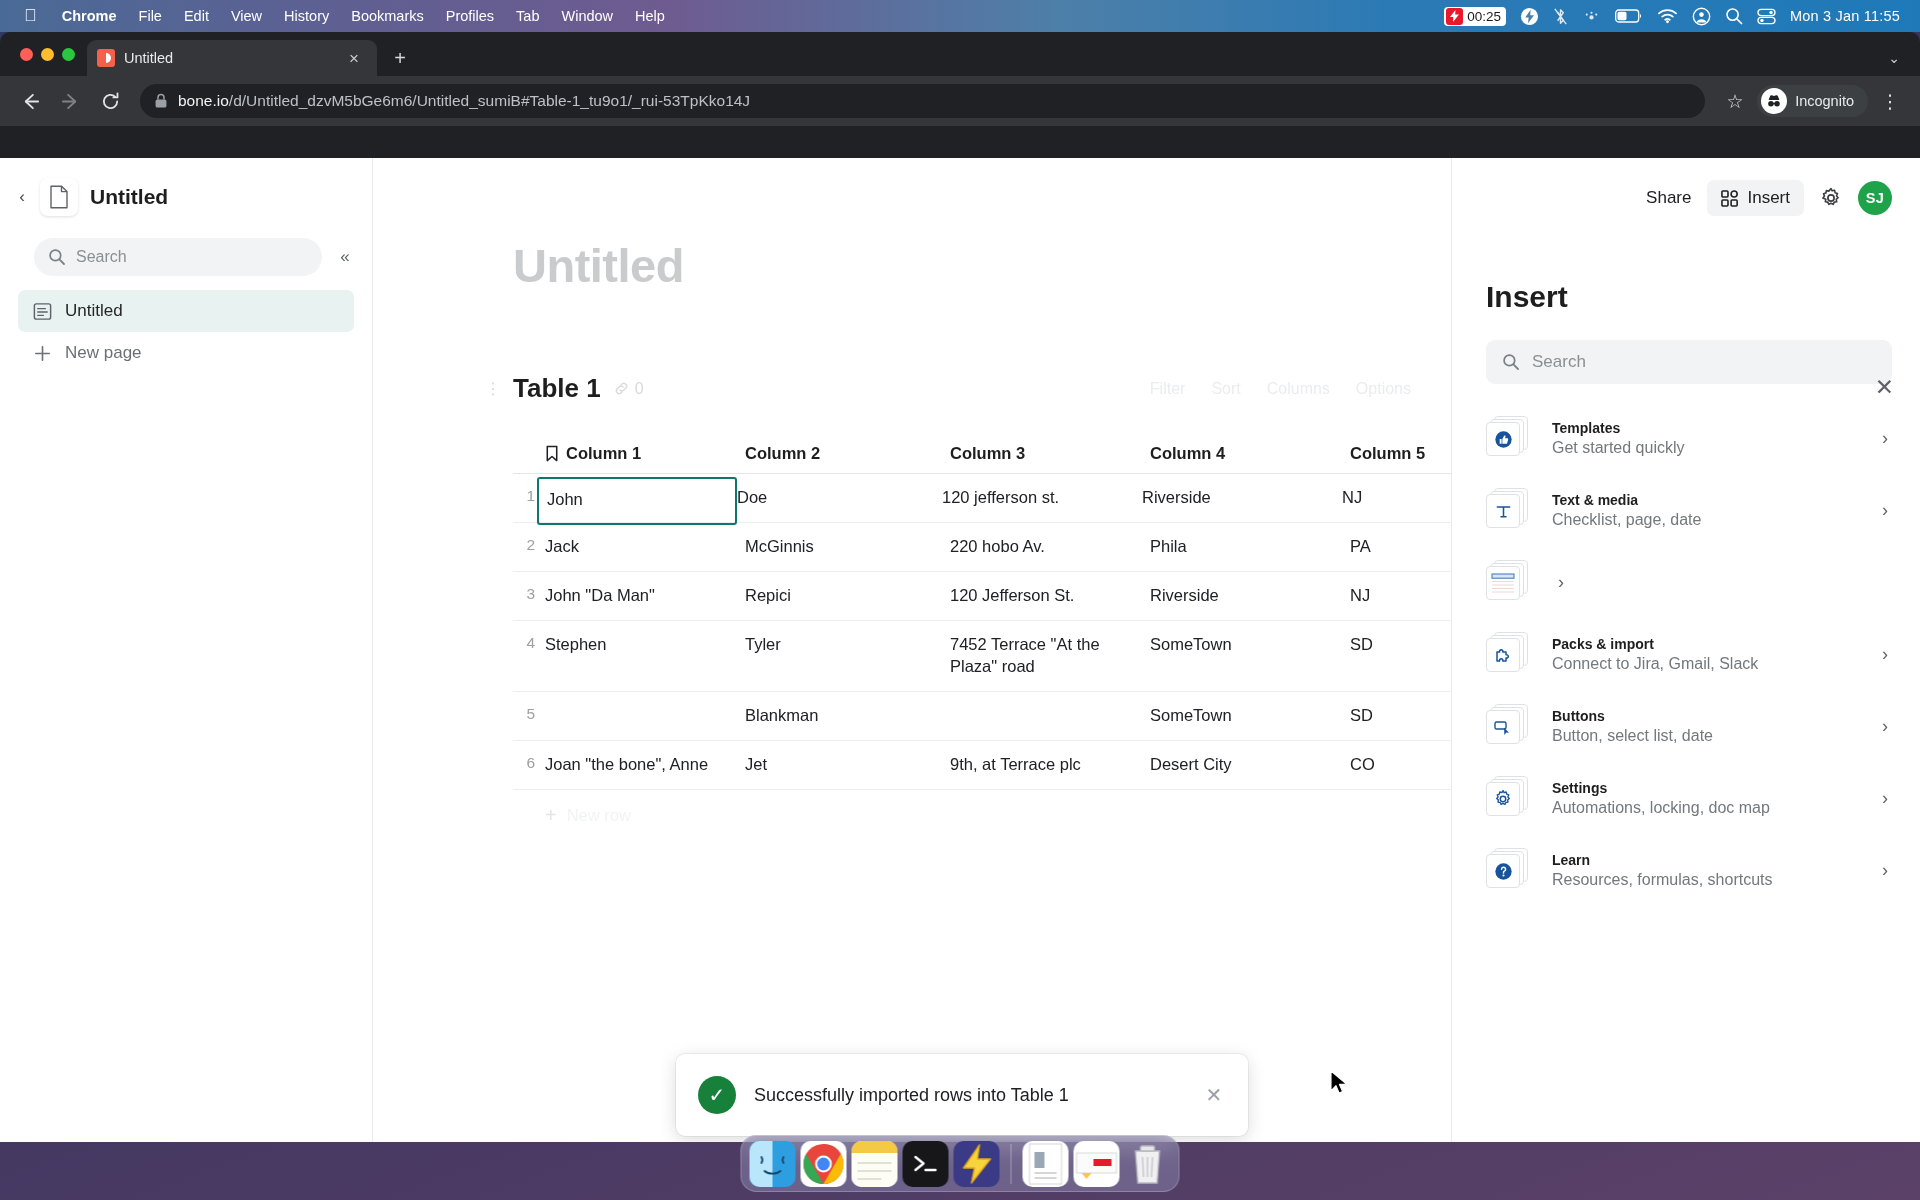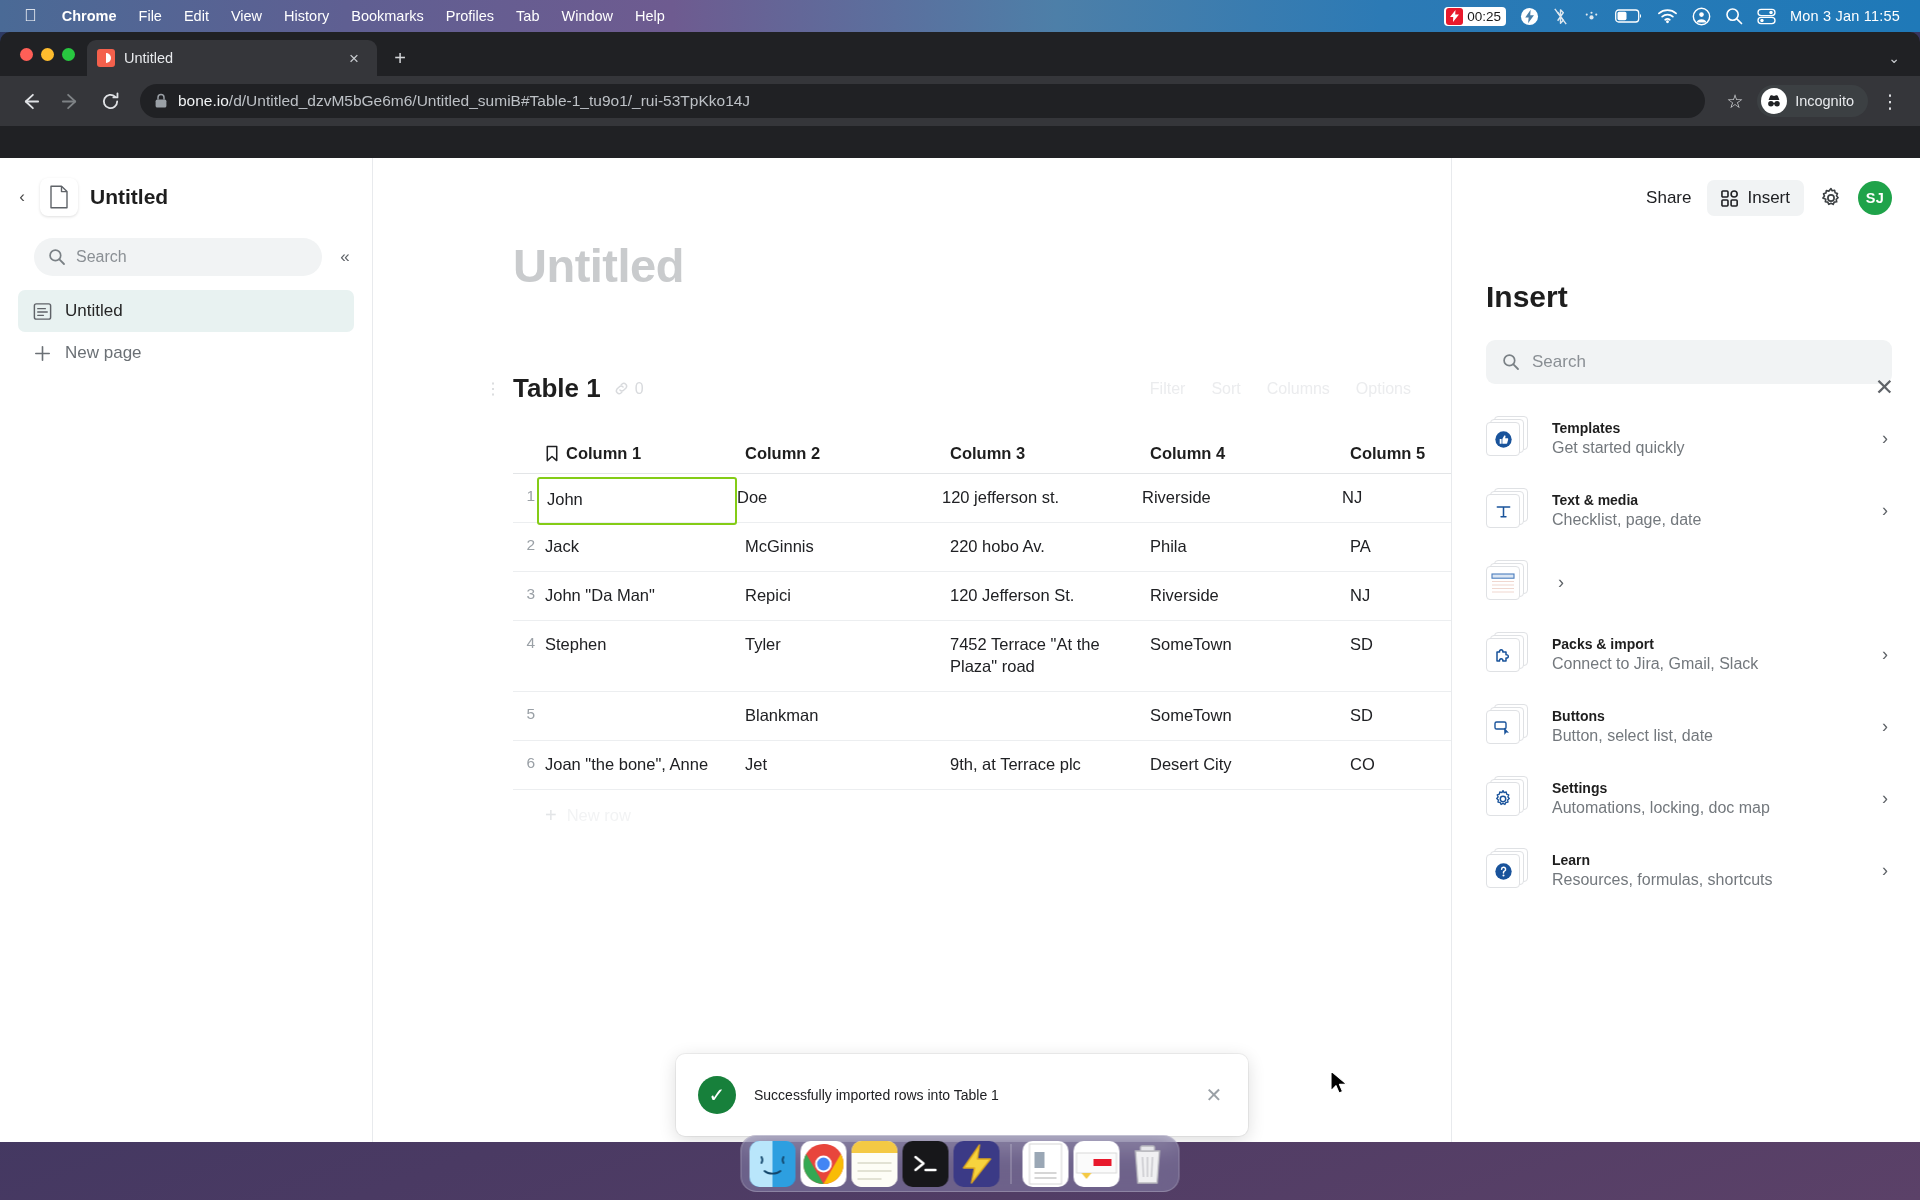--- a/index.html
+++ b/index.html
@@ -194,21 +194,21 @@
   .c4 { width: 200px; flex: 0 0 200px; }
   .c5 { width: 118px; flex: 0 0 118px; }
   .grid-header .c1 { display: flex; align-items: center; gap: 7px; }
   .grid-row {
     display: flex; border-bottom: 1px solid #eceef0;
     font-size: 16.5px; color: #202124; min-height: 49px;
     align-items: flex-start; padding-top: 13px;
   }
   .grid-row .cell { padding-right: 16px; line-height: 1.32; padding-bottom: 13px; }
   .cell-selected {
-    border: 2px solid #84cc16; border-radius: 3px;
+    border: 2px solid #0f766e; border-radius: 3px;
     margin: -10px 0 -10px -8px; padding: 10px 0 10px 8px !important;
     width: 200px; min-height: 48px;
   }
   .new-row {
     display: flex; align-items: center; gap: 10px; padding: 14px 0 0 32px;
     color: #f2f3f4; font-size: 16.5px;
   }
   .new-row .plus { color: #e3e5e7; font-size: 20px; }
 
   
@@ -218,21 +218,21 @@
     background: #fff; border-radius: 9px;
     box-shadow: 0 4px 18px rgba(0,0,0,.14), 0 0 0 1px rgba(0,0,0,.05);
     display: flex; align-items: center; gap: 18px; padding: 0 22px;
     z-index: 30;
   }
   .toast-check {
     width: 38px; height: 38px; border-radius: 50%; background: #17803b;
     display: flex; align-items: center; justify-content: center;
     color: #fff; font-size: 20px; flex: 0 0 38px;
   }
-  .toast-msg { flex: 1; font-size: 14px; color: #202124; }
+  .toast-msg { flex: 1; font-size: 18px; color: #202124; }
   .toast-close { color: #9aa0a6; font-size: 20px; width: 24px; text-align: center; }
 
   
   .cursor { position: absolute; left: 1330px; top: 1038px; z-index: 40; }
 
   
   .rpanel {
     width: 468px; flex: 0 0 468px; background: #fff; position: relative;
     padding: 0;
   }

